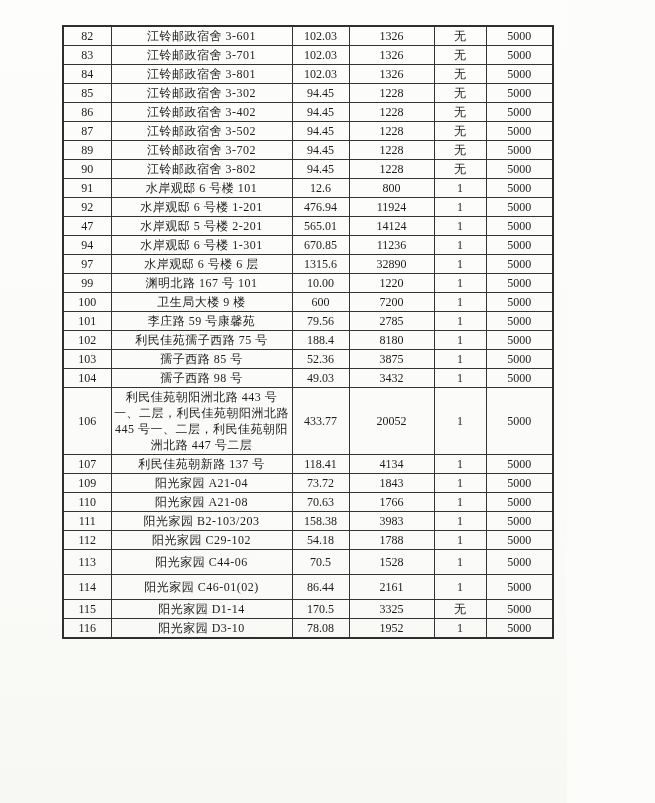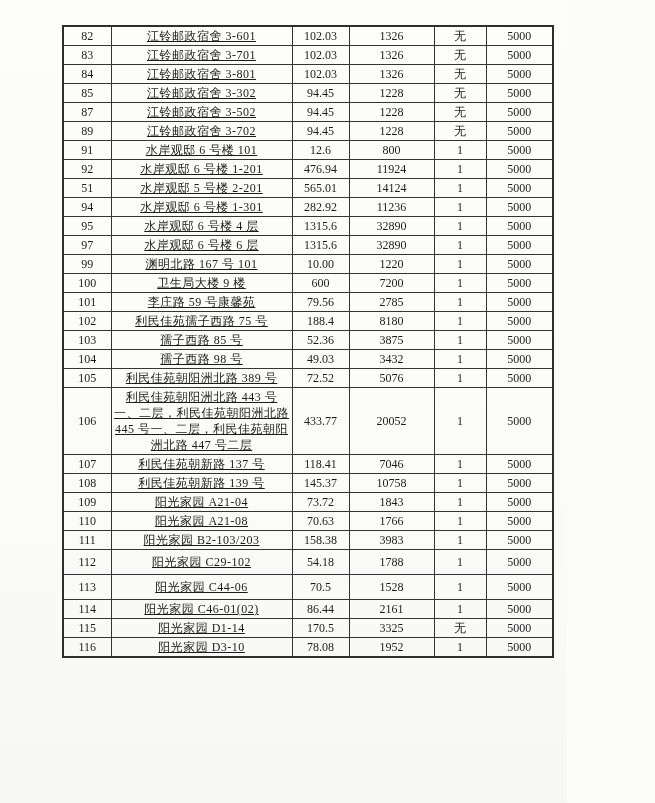--- a/index.html
+++ b/index.html
@@ -36,21 +36,21 @@
   table.asset-table tr{height:19px;}
   table.asset-table tr.tall-row{height:auto;}
   table.asset-table tr:nth-child(26) ,
   table.asset-table tr:nth-child(27){height:25px;}
   col.c-num{width:48px;}
   col.c-addr{width:181px;}
   col.c-area{width:57px;}
   col.c-val{width:85px;}
   col.c-flag{width:52px;}
   col.c-fee{width:67px;}
-  td.addr-cell{letter-spacing:0.5px;line-height:17px;text-decoration:underline;}
+  td.addr-cell{letter-spacing:0.5px;line-height:17px;}
   td.num-cell{font-family:"Liberation Serif","DejaVu Serif",serif;}
   
   .seal{
     position:absolute;
     left:555px;top:250px;
     width:100px;height:210px;
     pointer-events:none;
   }
   .seal svg{display:block;}
   .seal text{
@@ -102,30 +102,46 @@
     </tr>
         <tr>
       <td class="num-cell">85</td>
       <td class="addr-cell">江铃邮政宿舍 3-302</td>
       <td class="num-cell">94.45</td>
       <td class="num-cell">1228</td>
       <td class="num-cell">无</td>
       <td class="num-cell">5000</td>
     </tr>
         <tr>
+      <td class="num-cell">86</td>
+      <td class="addr-cell">江铃邮政宿舍 3-402</td>
+      <td class="num-cell">94.45</td>
+      <td class="num-cell">1228</td>
+      <td class="num-cell">无</td>
+      <td class="num-cell">5000</td>
+    </tr>
+        <tr>
       <td class="num-cell">87</td>
       <td class="addr-cell">江铃邮政宿舍 3-502</td>
       <td class="num-cell">94.45</td>
       <td class="num-cell">1228</td>
       <td class="num-cell">无</td>
       <td class="num-cell">5000</td>
     </tr>
         <tr>
       <td class="num-cell">89</td>
       <td class="addr-cell">江铃邮政宿舍 3-702</td>
+      <td class="num-cell">94.45</td>
+      <td class="num-cell">1228</td>
+      <td class="num-cell">无</td>
+      <td class="num-cell">5000</td>
+    </tr>
+        <tr>
+      <td class="num-cell">90</td>
+      <td class="addr-cell">江铃邮政宿舍 3-802</td>
       <td class="num-cell">94.45</td>
       <td class="num-cell">1228</td>
       <td class="num-cell">无</td>
       <td class="num-cell">5000</td>
     </tr>
         <tr>
       <td class="num-cell">91</td>
       <td class="addr-cell">水岸观邸 6 号楼 101</td>
       <td class="num-cell">12.6</td>
       <td class="num-cell">800</td>
@@ -134,40 +150,32 @@
     </tr>
         <tr>
       <td class="num-cell">92</td>
       <td class="addr-cell">水岸观邸 6 号楼 1-201</td>
       <td class="num-cell">476.94</td>
       <td class="num-cell">11924</td>
       <td class="num-cell">1</td>
       <td class="num-cell">5000</td>
     </tr>
         <tr>
-      <td class="num-cell">51</td>
+      <td class="num-cell">47</td>
       <td class="addr-cell">水岸观邸 5 号楼 2-201</td>
       <td class="num-cell">565.01</td>
       <td class="num-cell">14124</td>
       <td class="num-cell">1</td>
       <td class="num-cell">5000</td>
     </tr>
         <tr>
       <td class="num-cell">94</td>
       <td class="addr-cell">水岸观邸 6 号楼 1-301</td>
-      <td class="num-cell">282.92</td>
+      <td class="num-cell">670.85</td>
       <td class="num-cell">11236</td>
-      <td class="num-cell">1</td>
-      <td class="num-cell">5000</td>
-    </tr>
-        <tr>
-      <td class="num-cell">95</td>
-      <td class="addr-cell">水岸观邸 6 号楼 4 层</td>
-      <td class="num-cell">1315.6</td>
-      <td class="num-cell">32890</td>
       <td class="num-cell">1</td>
       <td class="num-cell">5000</td>
     </tr>
         <tr>
       <td class="num-cell">97</td>
       <td class="addr-cell">水岸观邸 6 号楼 6 层</td>
       <td class="num-cell">1315.6</td>
       <td class="num-cell">32890</td>
       <td class="num-cell">1</td>
       <td class="num-cell">5000</td>
@@ -210,52 +218,36 @@
       <td class="num-cell">52.36</td>
       <td class="num-cell">3875</td>
       <td class="num-cell">1</td>
       <td class="num-cell">5000</td>
     </tr>
         <tr>
       <td class="num-cell">104</td>
       <td class="addr-cell">孺子西路 98 号</td>
       <td class="num-cell">49.03</td>
       <td class="num-cell">3432</td>
-      <td class="num-cell">1</td>
-      <td class="num-cell">5000</td>
-    </tr>
-        <tr>
-      <td class="num-cell">105</td>
-      <td class="addr-cell">利民佳苑朝阳洲北路 389 号</td>
-      <td class="num-cell">72.52</td>
-      <td class="num-cell">5076</td>
       <td class="num-cell">1</td>
       <td class="num-cell">5000</td>
     </tr>
         <tr class="tall-row">
       <td class="num-cell">106</td>
       <td class="addr-cell">利民佳苑朝阳洲北路 443 号一、二层，利民佳苑朝阳洲北路 445 号一、二层，利民佳苑朝阳洲北路 447 号二层</td>
       <td class="num-cell">433.77</td>
       <td class="num-cell">20052</td>
       <td class="num-cell">1</td>
       <td class="num-cell">5000</td>
     </tr>
         <tr>
       <td class="num-cell">107</td>
       <td class="addr-cell">利民佳苑朝新路 137 号</td>
       <td class="num-cell">118.41</td>
-      <td class="num-cell">7046</td>
-      <td class="num-cell">1</td>
-      <td class="num-cell">5000</td>
-    </tr>
-        <tr>
-      <td class="num-cell">108</td>
-      <td class="addr-cell">利民佳苑朝新路 139 号</td>
-      <td class="num-cell">145.37</td>
-      <td class="num-cell">10758</td>
+      <td class="num-cell">4134</td>
       <td class="num-cell">1</td>
       <td class="num-cell">5000</td>
     </tr>
         <tr>
       <td class="num-cell">109</td>
       <td class="addr-cell">阳光家园 A21-04</td>
       <td class="num-cell">73.72</td>
       <td class="num-cell">1843</td>
       <td class="num-cell">1</td>
       <td class="num-cell">5000</td>

